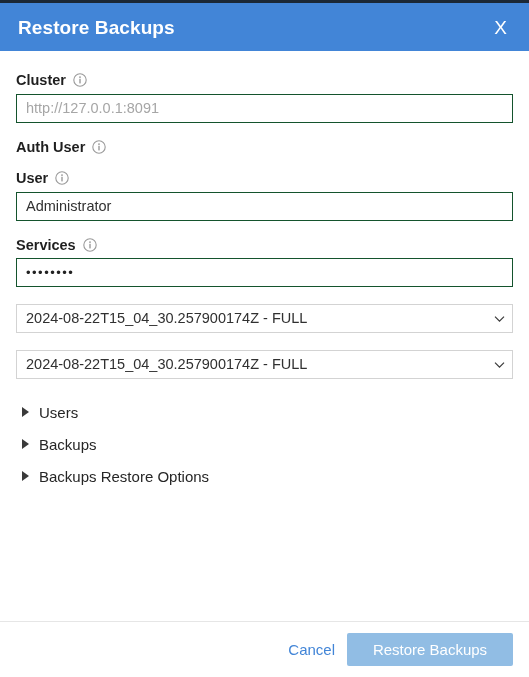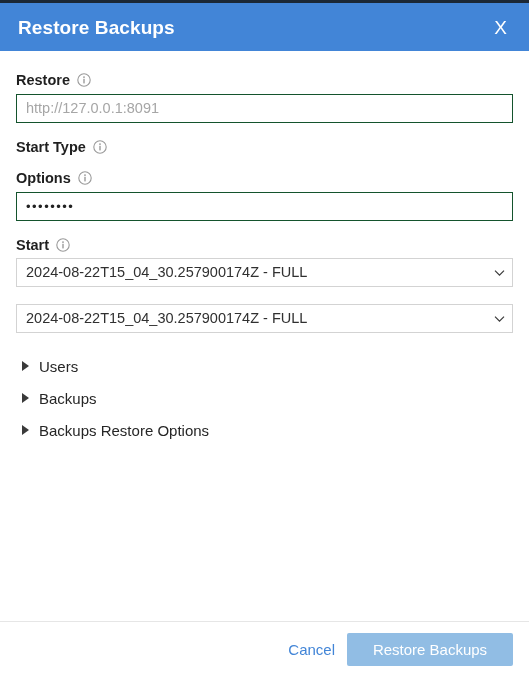--- a/index.html
+++ b/index.html
@@ -215,71 +215,74 @@
 
   <div class="dialog-header">
     <div class="dialog-title">Restore Backups</div>
     <div class="close-x">X</div>
   </div>
 
   <div class="dialog-body">
 
     <div class="field">
       <div class="field-label">
-        <span class="label-text">Restore</span>
+        <span class="label-text">Cluster</span>
         <span class="info-icon">
           <svg width="14" height="14" viewBox="0 0 14 14">
             <circle cx="7" cy="7" r="6.2" fill="none" stroke="#9a9a9a" stroke-width="1.1"></circle>
             <circle cx="7" cy="4.1" r="0.95" fill="#9a9a9a"></circle>
             <rect x="6.3" y="5.8" width="1.4" height="4.6" fill="#9a9a9a"></rect>
           </svg>
         </span>
       </div>
       <input class="text-input" type="text" placeholder="http://127.0.0.1:8091" style="">
     </div>
 
     <div class="field">
       <div class="field-label">
-        <span class="label-text">Start Type</span>
+        <span class="label-text">Auth User</span>
         <span class="info-icon">
           <svg width="14" height="14" viewBox="0 0 14 14">
             <circle cx="7" cy="7" r="6.2" fill="none" stroke="#9a9a9a" stroke-width="1.1"></circle>
             <circle cx="7" cy="4.1" r="0.95" fill="#9a9a9a"></circle>
             <rect x="6.3" y="5.8" width="1.4" height="4.6" fill="#9a9a9a"></rect>
           </svg>
         </span>
       </div>
     </div>
 
-
     <div class="field">
       <div class="field-label">
-        <span class="label-text">Options</span>
+        <span class="label-text">User</span>
         <span class="info-icon">
           <svg width="14" height="14" viewBox="0 0 14 14">
             <circle cx="7" cy="7" r="6.2" fill="none" stroke="#9a9a9a" stroke-width="1.1"></circle>
             <circle cx="7" cy="4.1" r="0.95" fill="#9a9a9a"></circle>
             <rect x="6.3" y="5.8" width="1.4" height="4.6" fill="#9a9a9a"></rect>
           </svg>
         </span>
       </div>
-      <input class="text-input pw-input" type="text" value="••••••••" style="">
+      <input class="text-input" type="text" value="Administrator" style="">
     </div>
 
     <div class="field">
       <div class="field-label">
-        <span class="label-text">Start</span>
+        <span class="label-text">Services</span>
         <span class="info-icon">
           <svg width="14" height="14" viewBox="0 0 14 14">
             <circle cx="7" cy="7" r="6.2" fill="none" stroke="#9a9a9a" stroke-width="1.1"></circle>
             <circle cx="7" cy="4.1" r="0.95" fill="#9a9a9a"></circle>
             <rect x="6.3" y="5.8" width="1.4" height="4.6" fill="#9a9a9a"></rect>
           </svg>
         </span>
       </div>
+      <input class="text-input pw-input" type="text" value="••••••••" style="">
+    </div>
+
+    <div class="field">
       <div class="select-wrap">
         <div class="select-input">2024-08-22T15_04_30.257900174Z - FULL</div>
         <span class="select-chevron">
           <svg width="11" height="8" viewBox="0 0 11 8">
             <path d="M1 1.6 L5.5 6.2 L10 1.6" fill="none" stroke="#3a3a3a" stroke-width="1.2"></path>
           </svg>
         </span>
       </div>
     </div>
 

